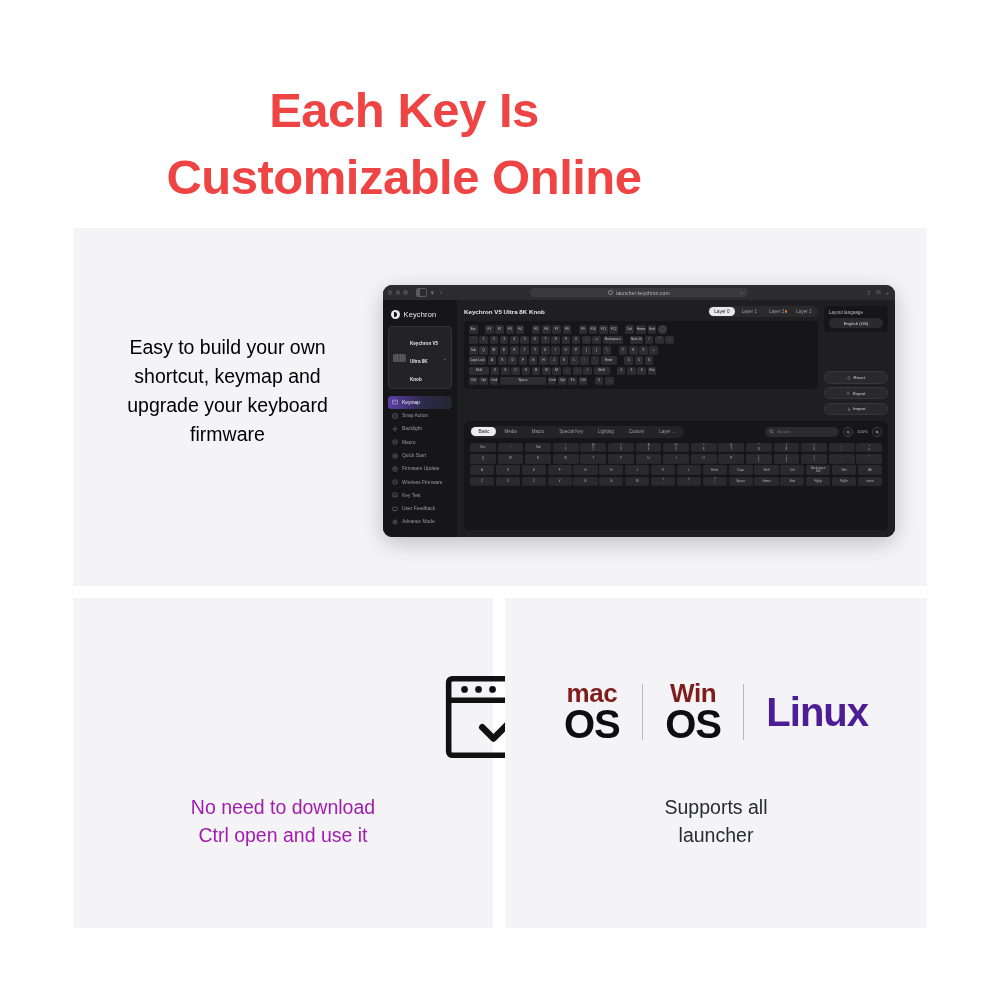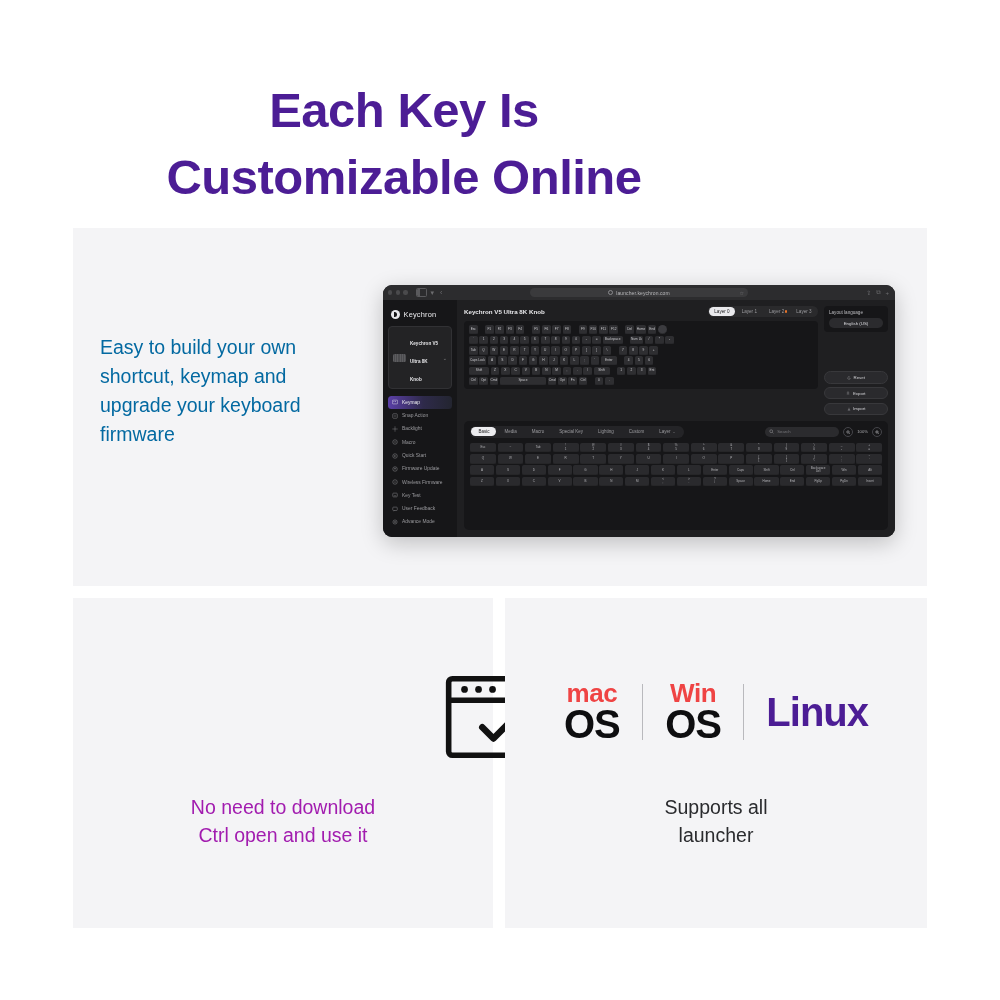--- a/index.html
+++ b/index.html
@@ -7,33 +7,33 @@
     width:1000px;height:1000px;background:#ffffff;
     font-family:"Liberation Sans","DejaVu Sans",sans-serif;
     color:#111;overflow:hidden;
   }
   .page{position:relative;width:1000px;height:1000px;}
 
   
   .headline{
     position:absolute;left:0;top:44px;width:808px;text-align:center;
     font-size:49px;line-height:1.38;font-weight:700;letter-spacing:-0.5px;
-    color:#4c1d95;
+    color:#ef4444;
   }
   .headline .l2{display:block;}
 
   
   .card{position:absolute;background:#f4f4f6;}
   #card-hero{left:73px;top:228px;width:854px;height:358px;}
   #card-download{left:73px;top:598px;width:420px;height:330px;}
   #card-os{left:505px;top:598px;width:422px;height:330px;}
 
   .hero-text{
-    position:absolute;left:100px;top:333px;width:255px;
-    font-size:19.5px;line-height:1.48;color:#0369a1;
+    position:absolute;left:100px;top:333px;width:255px;text-align:center;
+    font-size:19.5px;line-height:1.48;color:#000000;
   }
 
   
   .app{
     position:absolute;left:383px;top:285px;width:512px;height:252px;
     background:#1b1b1d;border-radius:9px;overflow:hidden;
     box-shadow:0 6px 22px rgba(0,0,0,.22);
     font-family:"Liberation Sans",sans-serif;
   }
   .app-chrome{
@@ -166,21 +166,21 @@
   }
   .dl-caption{
     position:absolute;left:73px;top:793px;width:420px;text-align:center;
     font-size:19.5px;line-height:1.45;color:#a21caf;
   }
   .os-row{
     position:absolute;left:505px;top:672px;width:422px;height:80px;
     display:flex;align-items:center;justify-content:center;gap:0px;
   }
   .os-block{display:flex;flex-direction:column;align-items:center;line-height:.92;}
-  .os-small{font-size:26px;font-weight:700;letter-spacing:-0.5px;color:#ef4444;}
+  .os-small{font-size:26px;font-weight:700;letter-spacing:-0.5px;color:#7f1d1d;}
   .os-big{font-size:40px;font-weight:700;letter-spacing:-1px;color:#0e0e10;}
   .os-div{width:1.4px;height:56px;background:#b9b9bd;margin:0 22px;}
   .os-linux{font-size:40px;font-weight:700;letter-spacing:-1px;color:#4c1d95;}
   .os-caption{
     position:absolute;left:505px;top:793px;width:422px;text-align:center;
     font-size:19.5px;line-height:1.45;color:#2a2b2e;
   }
 </style>
 </head>
 <body>

